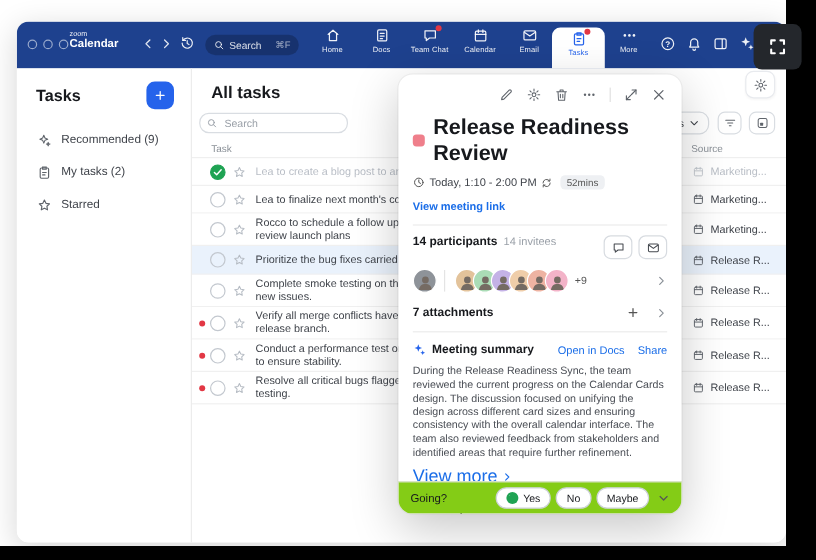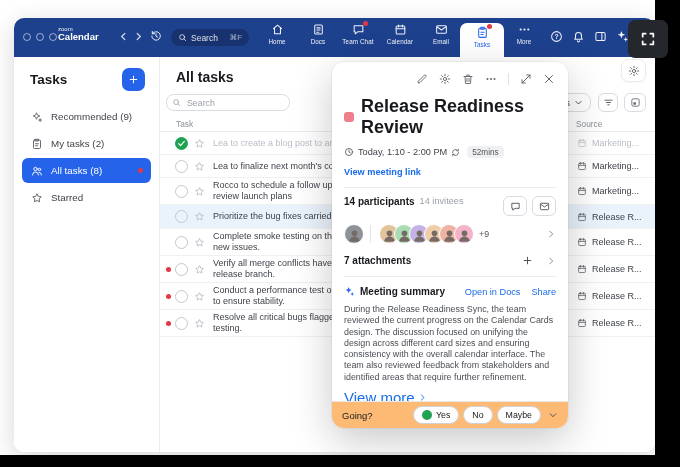--- a/index.html
+++ b/index.html
@@ -136,21 +136,21 @@
   .summary-header { display:flex; align-items:center; gap:5px; padding:9px 12px 0; }
   .sum-title { font-size:10px; font-weight:bold; color:#17191d; }
   .sum-links { margin-left:auto; display:flex; gap:11px; font-size:9.2px; color:#1a6de8; }
   .summary-body { padding:7px 12px 0; font-size:8.9px; line-height:11.3px; color:#4a4e55; }
   .view-more { display:flex; align-items:center; gap:3px; padding:6px 12px 0; font-size:15px; color:#1a6de8; }
   .next-steps { padding:13px 12px 0; }
   .ns-title { font-size:10px; font-weight:bold; color:#17191d; }
   .ns-list { margin-top:7px; }
   .ns-item { display:flex; gap:5px; font-size:8.9px; line-height:11.3px; color:#1a6de8; }
   .ns-bullet { width:3px; height:3px; border-radius:50%; background:#1a6de8; margin-top:4px; flex:none; }
-  .p-footer { position:absolute; left:0; right:0; bottom:0; height:27px; background:#fdba74; border-top:1px solid #e8e8e8;
+  .p-footer { position:absolute; left:0; right:0; bottom:0; height:27px; background:#84cc16; border-top:1px solid #e8e8e8;
     display:flex; align-items:center; padding:0 10px; }
   .going-label { font-size:9.5px; color:#17191d; }
   .rsvp { margin-left:auto; display:flex; align-items:center; gap:4px; }
   .pill { height:18px; border:1px solid #cdd2d8; border-radius:10px; display:flex; align-items:center;
     gap:4px; padding:0 8px; font-size:8.8px; color:#17191d; background:#fff; }
   .yes-check { width:10px; height:10px; border-radius:50%; background:#1fa353; color:#fff;
     display:flex; align-items:center; justify-content:center; flex:none; }
   .rsvp-chev { color:#555; margin-left:3px; display:flex; }
 </style>
 </head>
@@ -479,29 +479,20 @@
           <span>Recommended (9)</span>
         </div>
         <div class="side-item">
           <span class="sicon">
               <svg class="ic ic12">
                 <use href="#i-tasks"></use>
               </svg>
             </span>
           <span>My tasks (2)</span>
         </div>
-        <div class="side-item selected">
-          <span class="sicon">
-              <svg class="ic ic12">
-                <use href="#i-people"></use>
-              </svg>
-            </span>
-          <span>All tasks (8)</span>
-          <span class="side-dot"></span>
-        </div>
         <div class="side-item">
           <span class="sicon">
               <svg class="ic ic12">
                 <use href="#i-star"></use>
               </svg>
             </span>
           <span>Starred</span>
         </div>
       </nav>
     </aside>

